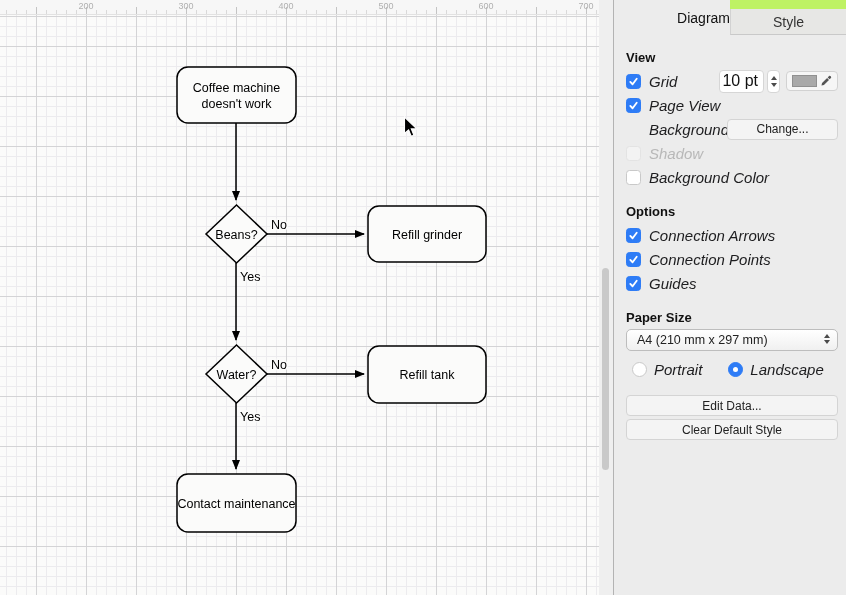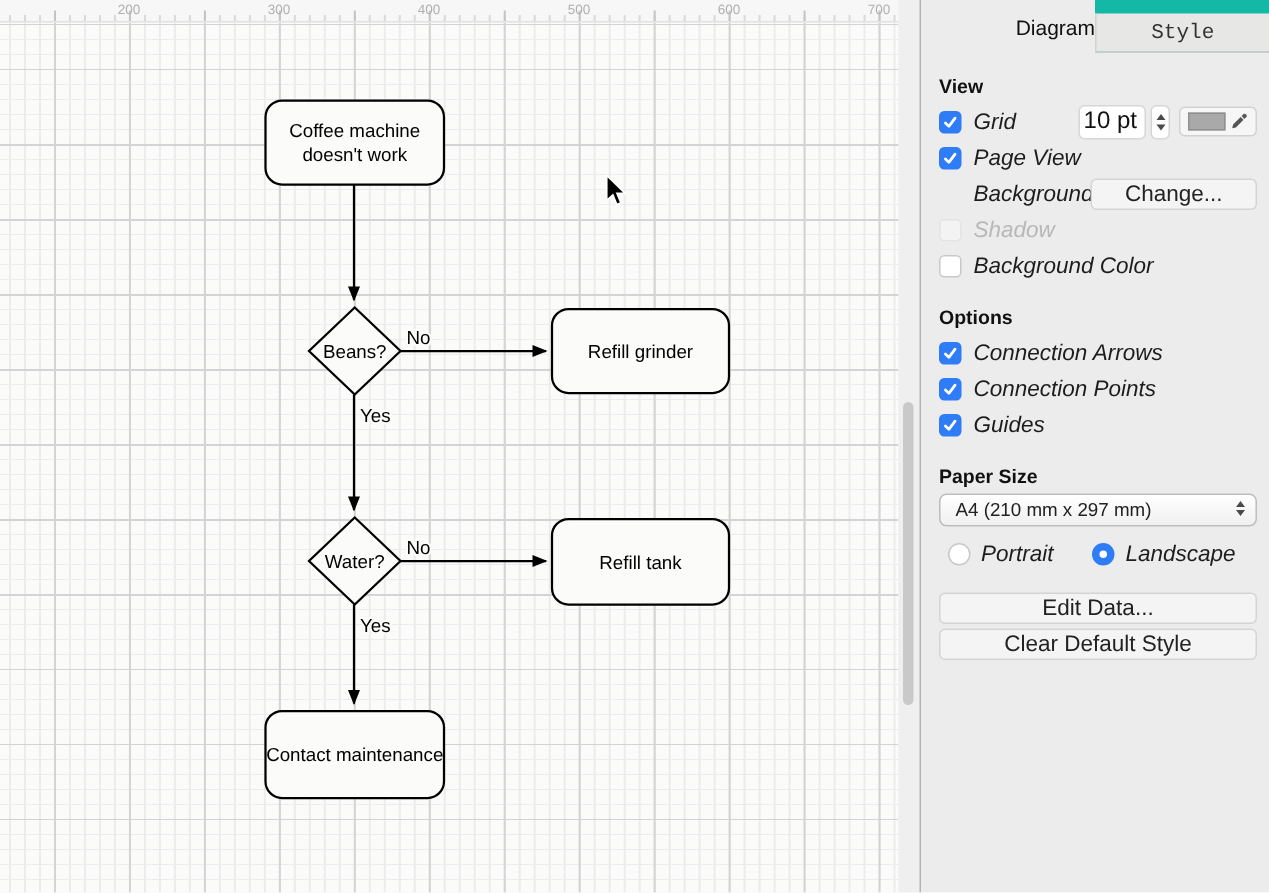--- a/index.html
+++ b/index.html
@@ -40,21 +40,21 @@
   
   #cursor { position:absolute; left:403px; top:116px; z-index:5; pointer-events:none; }
 
   
   #panel { position:absolute; left:613px; top:0; width:233px; height:595px;
     background:#ececec; border-left:1px solid #b3b3b3; font-size:13px; color:#1d1d1f; }
   #tabbar { position:relative; height:35px; display:flex; }
   .tab { flex:1; display:flex; align-items:center; justify-content:flex-end;
     font-size:14px; }
   .tab.active { background:#ececec; color:#111; }
-  .tab.inactive { background:#14b8a6; padding-top:9px; color:#333;font-family:Liberation Mono, monospace; }
+  .tab.inactive { background:#bef264; padding-top:9px; color:#333; }
   .tab.inactive .tab-inner { background:#e7e7e5; width:100%; height:26px;
     display:flex; align-items:center; justify-content:center;
     border-left:1px solid #d2d2d2; border-bottom:1px solid #c9c9c9; }
   #panel-content { padding:0 8px 0 12px; }
   .sect { font-weight:bold; font-size:13px; color:#111; margin:15px 0 4px; }
   .row { position:relative; display:flex; align-items:center; height:24px; }
   .lbl { font-size:15px;font-style:italic; }
   .lbl.dim { color:#b8b8b8; }
   .indent { width:23px; flex:0 0 23px; }
 
@@ -83,21 +83,21 @@
   .tri-up { width:0; height:0; border-left:3.5px solid transparent;
     border-right:3.5px solid transparent; border-bottom:4.5px solid #4a4a4a; }
   .tri-down { width:0; height:0; border-left:3.5px solid transparent;
     border-right:3.5px solid transparent; border-top:4.5px solid #4a4a4a; }
   #grid-color-btn { width:52px; height:20px; margin-left:6px; background:#f6f6f6;
     border:1px solid #d2d2d2; border-radius:4px; display:flex; align-items:center;
     justify-content:space-between; padding:0 5px; }
   #grid-color-swatch { width:25px; height:12px; background:#a9a9a9; border:1px solid #909090; }
 
   .btn { height:21px; background:#f4f4f4; border:1px solid #d4d4d4; border-radius:4px;
-    display:flex; align-items:center; justify-content:center; font-size:15px; color:#222; }
+    display:flex; align-items:center; justify-content:center; font-size:12px; color:#222; }
   #change-btn { width:111px; }
   .btn-full { width:100%; margin-bottom:3px; }
 
   #paper-select { position:relative; width:100%; height:22px; margin:4px 0 6px;
     background:linear-gradient(#ffffff,#f0f0f0); border:1px solid #bdbdbd;
     border-radius:5px; display:flex; align-items:center; padding:0 20px 0 10px;
     font-size:12.5px; color:#222; }
   #paper-select .arrows { position:absolute; right:7px; top:4px; display:flex;
     flex-direction:column; gap:2px; }
   #paper-select .arrows .tri-up,#paper-select .arrows .tri-down{ border-left-width:3px; border-right-width:3px; }

